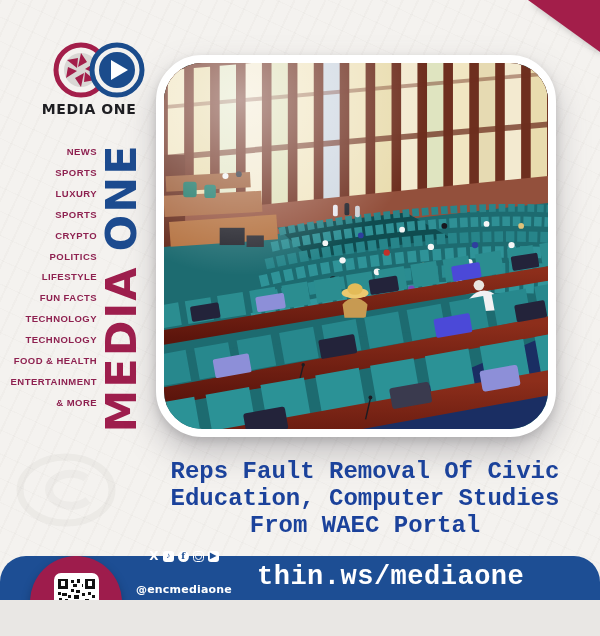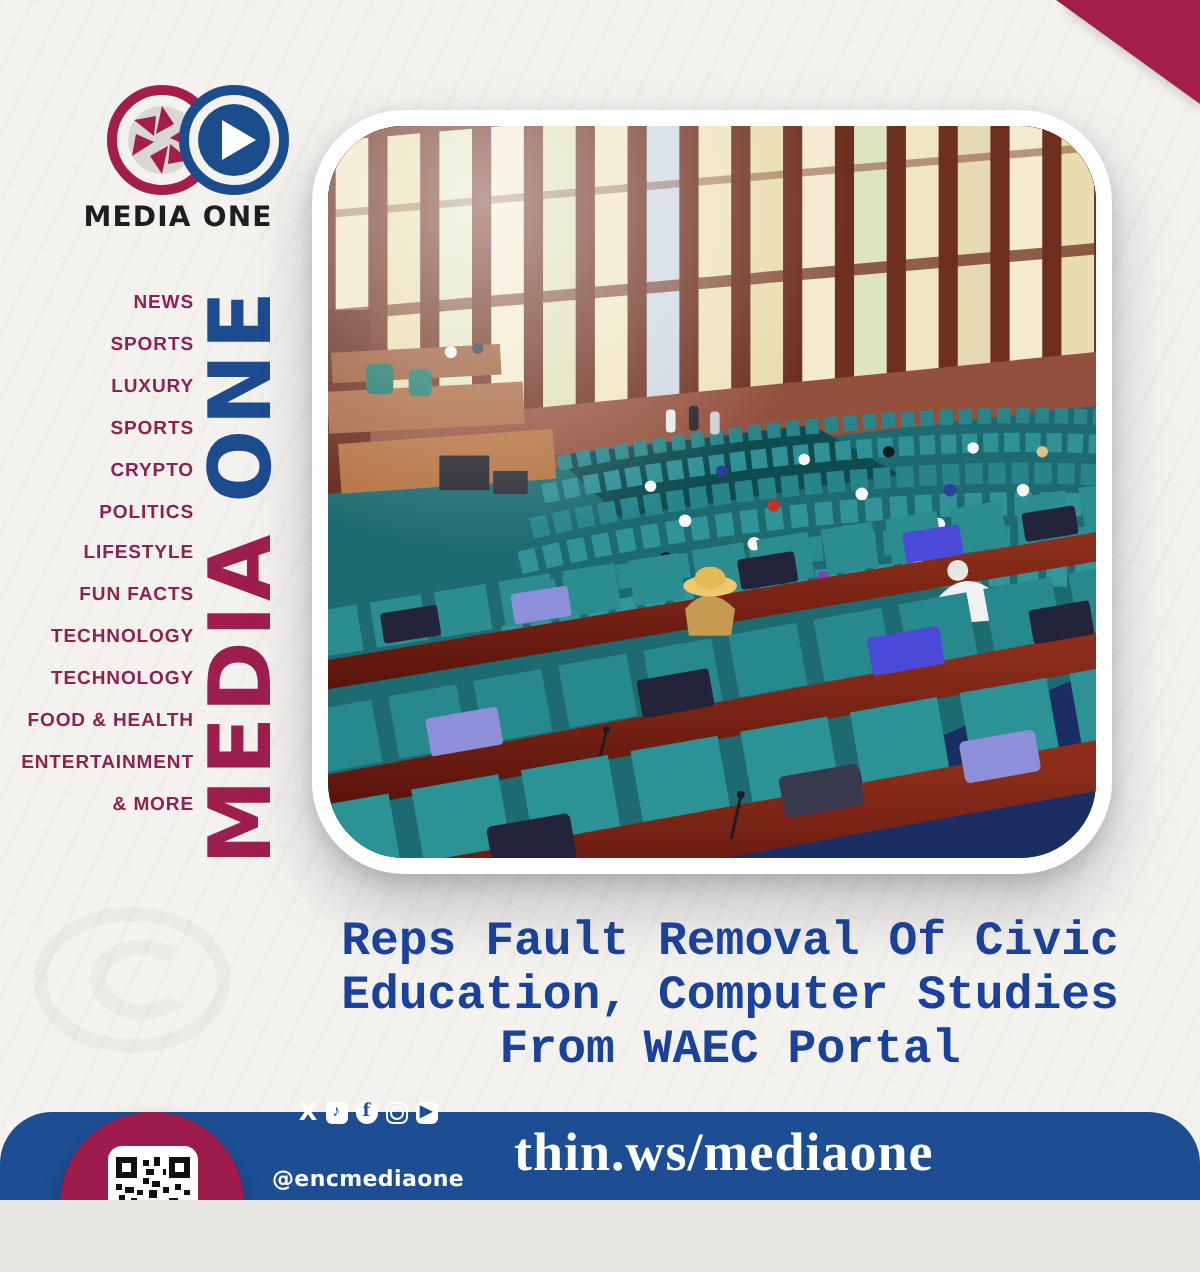--- a/index.html
+++ b/index.html
@@ -72,21 +72,21 @@
   .chip { width:11px; height:11px; background:#fff; border-radius:3px; color:#1d4e94;
     display:flex; align-items:center; justify-content:center; font-size:8px; line-height:8px; font-weight:bold; }
   .chip.round { border-radius:50%; font-family:"DejaVu Serif", serif; font-size:9px; }
   .insta { width:11px; height:11px; border:1.6px solid #fff; border-radius:3.5px; position:relative; }
   .insta::before { content:""; position:absolute; left:1.4px; top:1.4px; width:5px; height:5px;
     border:1.4px solid #fff; border-radius:50%; }
   .handle { color:#ffffff; font-family:"DejaVu Sans", sans-serif; font-weight:bold;
     font-size:11px; line-height:13px; letter-spacing:.2px;margin-top:20px; }
 
   .bar-url { position:absolute; left:257px; bottom:8px; z-index:4; color:#ffffff;
-    font-family:Liberation Serif, serif; font-weight:800; font-size:27px; letter-spacing:.5px; }
+    font-family:Liberation Mono, monospace; font-weight:800; font-size:27px; letter-spacing:.5px; }
 </style>
 </head>
 <body>
 
 <div class="canvas">
 
   <div class="texture"></div>
 
   <svg class="emblem" width="110" height="84" viewBox="0 0 110 84">
     <ellipse cx="52" cy="42" rx="46" ry="33" fill="none" stroke="rgba(100,95,90,0.10)" stroke-width="7"></ellipse>

